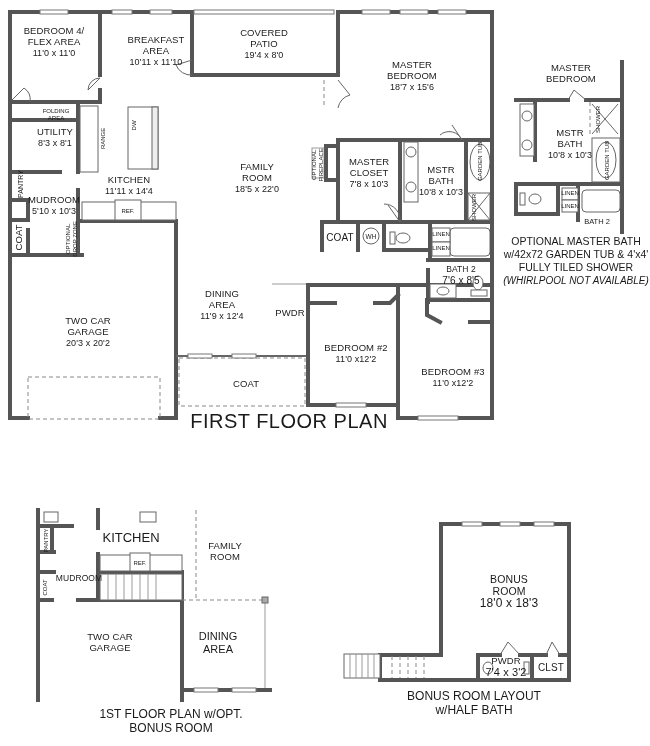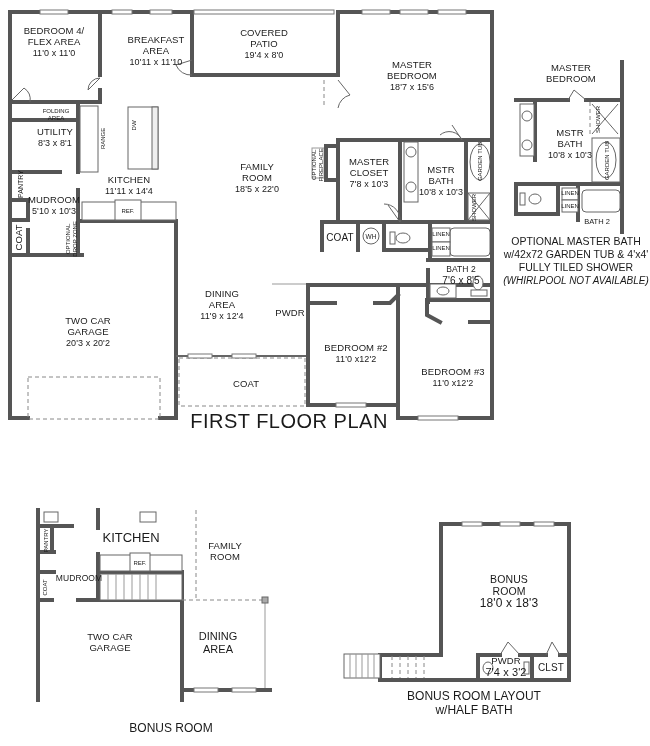--- a/index.html
+++ b/index.html
@@ -333,21 +333,21 @@
 <div class="lbl small" style="left:140px;top:560px;">REF.</div>
 <div class="lbl room" style="left:110px;top:632px;">
   <span>TWO CAR</span><br>
   <span>GARAGE</span>
 </div>
 <div class="lbl mid" style="left:218px;top:630px;">
   <span>DINING</span><br>
   <span>AREA</span>
 </div>
 <div class="lbl caption" style="left:171px;top:708px;font-size:12px;">
-  <br>
+  <span>1ST FLOOR PLAN w/OPT.</span><br>
   <span>BONUS ROOM</span>
 </div>
 
 <div class="lbl room" style="left:509px;top:573px;font-size:10.5px;">
   <span>BONUS</span><br>
   <span>ROOM</span>
   <span class="dim" style="font-size:12px;">18'0 x 18'3</span>
 </div>
 <div class="lbl room" style="left:506px;top:656px;">
   <span>PWDR</span>

